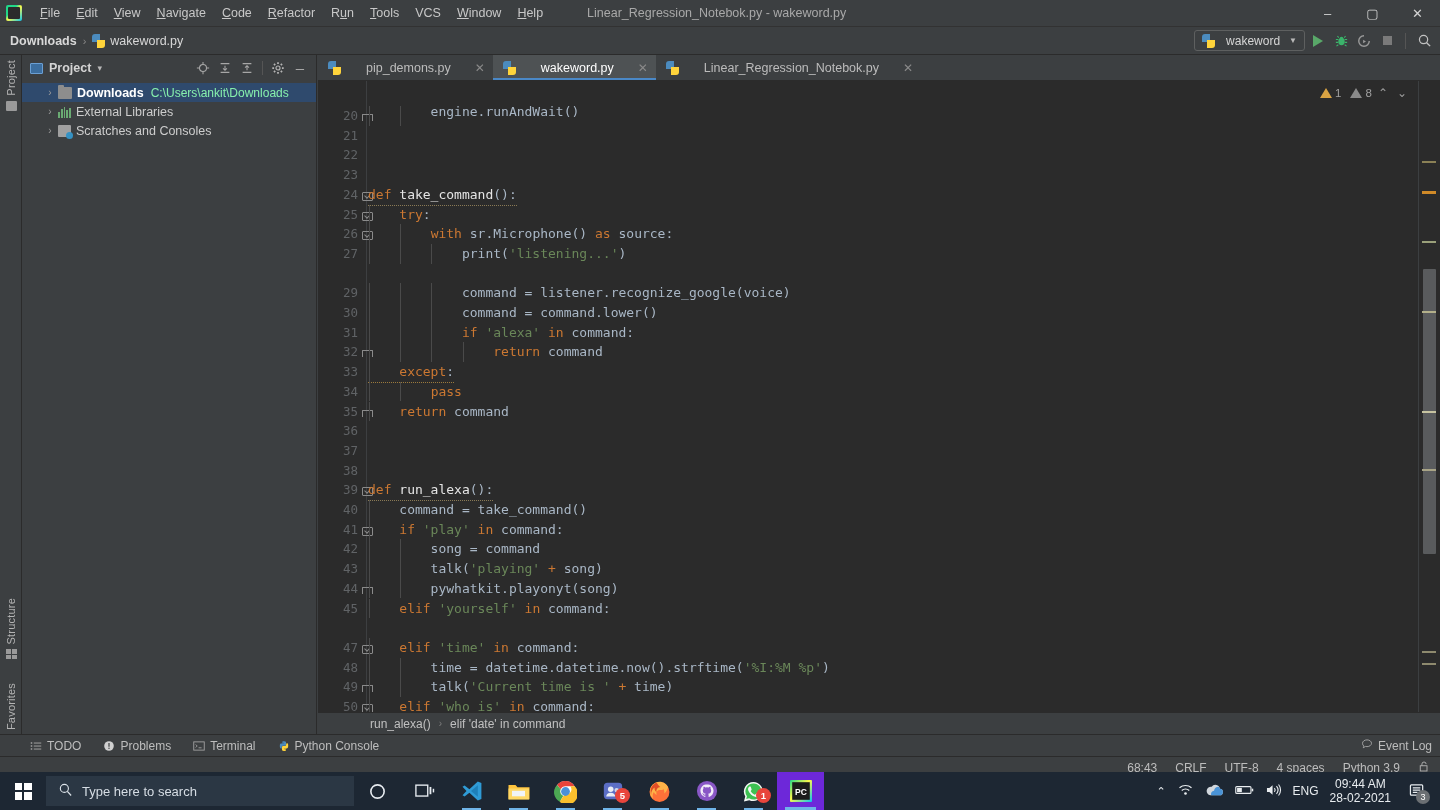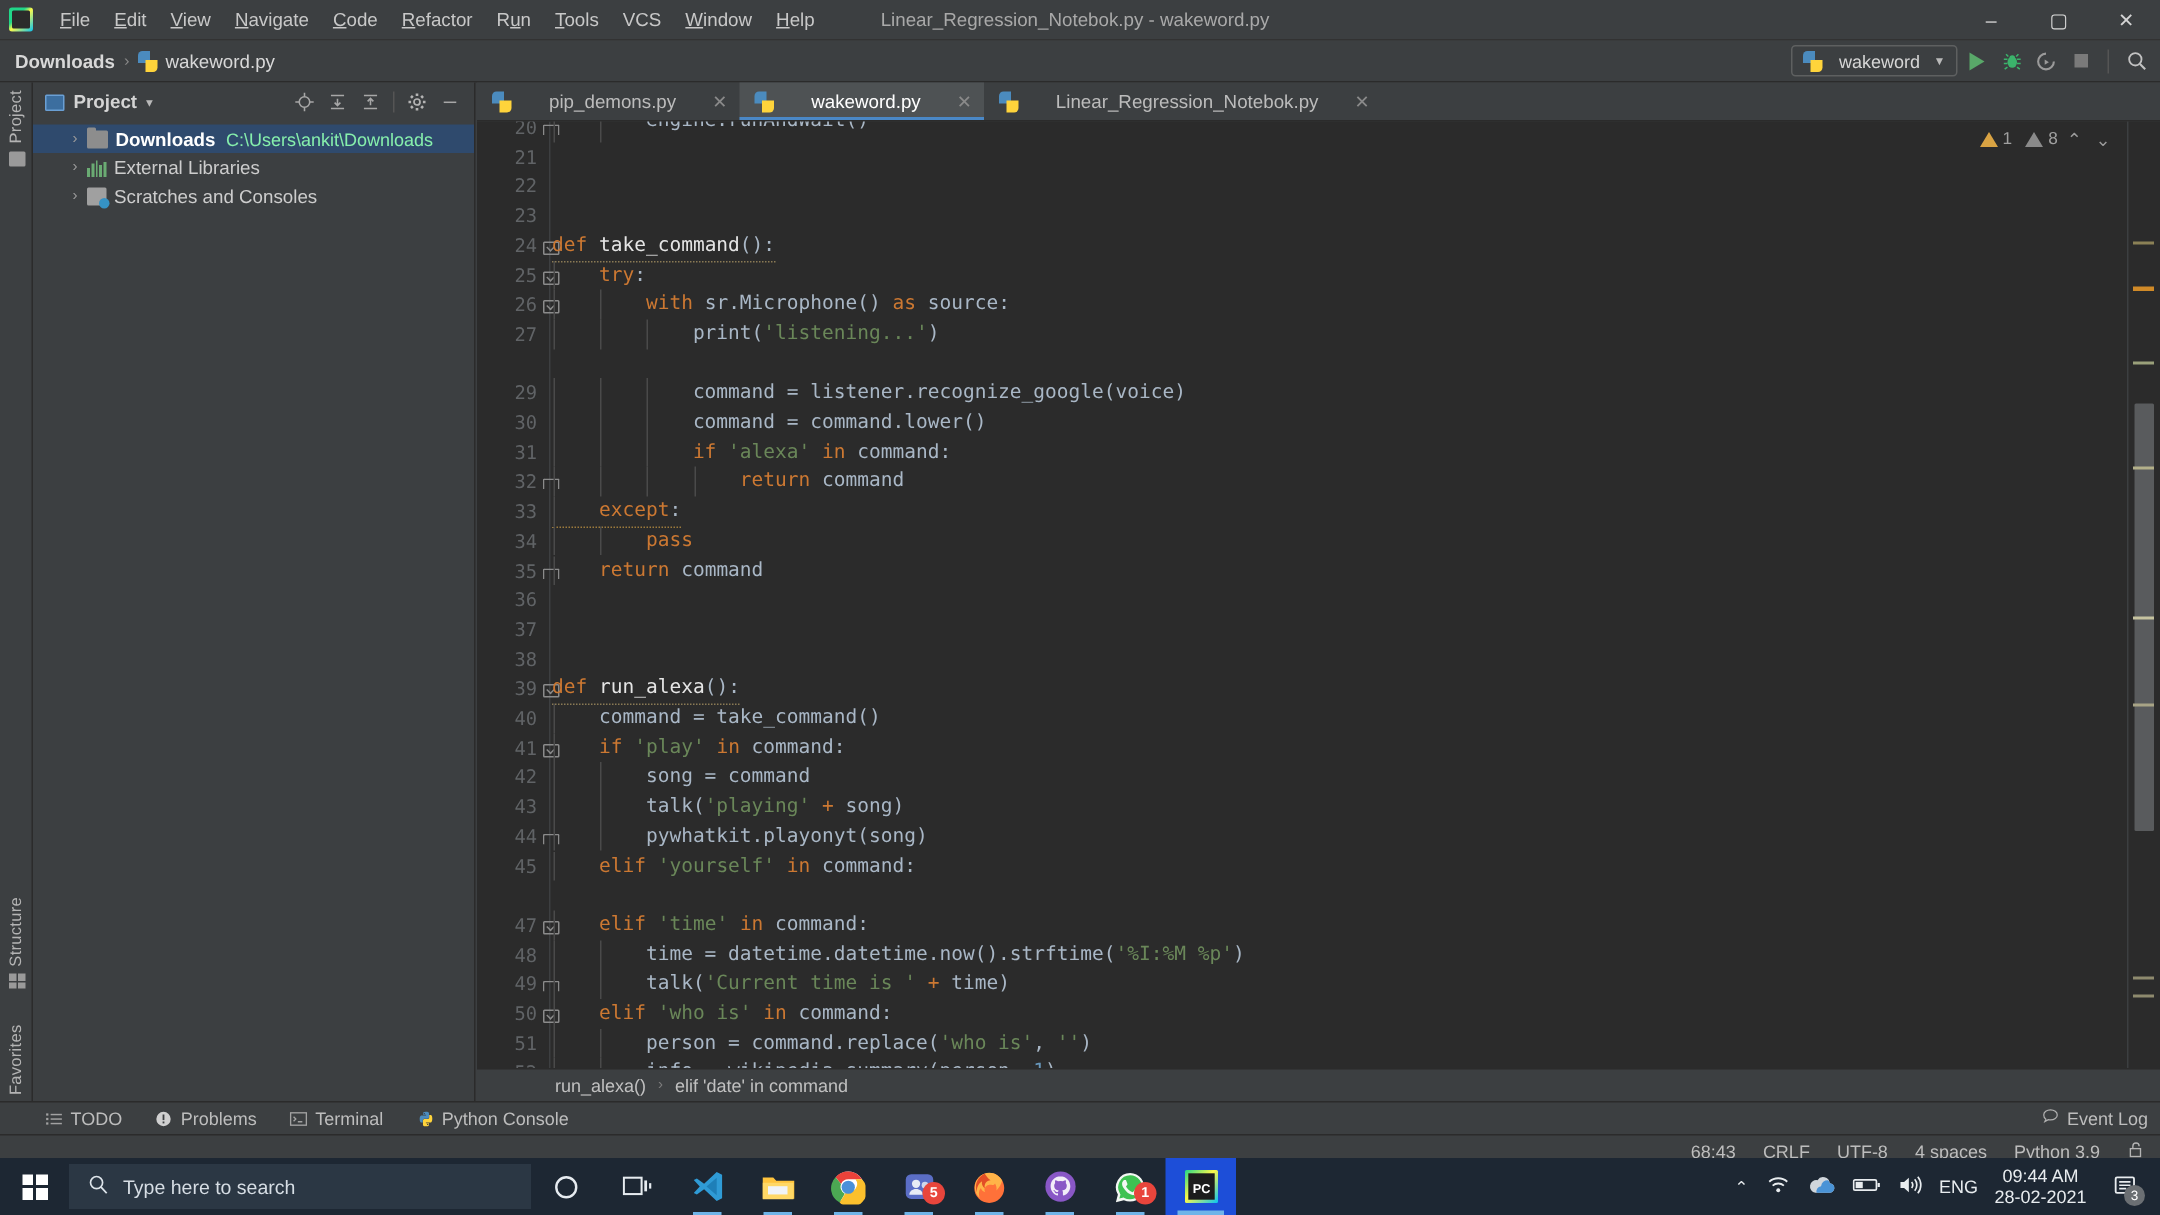--- a/index.html
+++ b/index.html
@@ -164,21 +164,21 @@
     gap: 3px; padding-right: 8px; font-size: 11.5px; color: #a0a0a0; z-index: 5;
   }
   .tri { width:0;height:0;border-left:6px solid transparent;border-right:6px solid transparent; }
   .tri.warn { border-bottom: 10px solid #d9a343; }
   .tri.gray { border-bottom: 10px solid #8a8a8a; }
   .chev { color:#9a9a9a; font-size:12px; padding:0 3px; }
 
   .code-area { position: absolute; inset: 0; font-family: "DejaVu Sans Mono", monospace; }
   .line {
     position: relative; height: 19.7px; line-height: 19.7px;
-    font-size: 13px; white-space: pre;
+    font-size: 13px; white-space: pre; margin-top: 31px;
   }
   .lnum {
     position: absolute; left: 0; width: 40px; text-align: right;
     color: #606366; font-size: 12.5px; font-family: "DejaVu Sans Mono", monospace;
   }
   .ltext { position: absolute; left: 50px; color: #a9b7c6; }
   .fold {
     position: absolute; left: 44px; top: 6px; width: 9px; height: 9px;
     color: #8b8b8b; font-size: 9px; line-height: 9px;
   }
@@ -266,21 +266,21 @@
   .win-logo i { background:#ffffff; display:block; }
   .searchbox {
     width: 308px; height: 30px; background: #2b3744;
     display:flex; align-items:center; gap:9px; padding-left: 12px;
     color:#d6dde4; font-size: 13px;
   }
   .tbicon {
     width: 47px; height: 38px; display:flex; align-items:center; justify-content:center;
     position: relative;
   }
-  .tbicon.active { background: #1d4ed8; text-align: center; }
+  .tbicon.active { background: #6d28d9; text-align: center; }
   .tbicon.active::after {
     content:""; position:absolute; left:8px; right:8px; bottom:0; height:3px; background:#6fb4e8;
   }
   .tbicon .run::after {
     content:""; position:absolute; left:14px; right:14px; bottom:0; height:2px; background:#6fb4e8;
   }
   .badge {
     position:absolute; right:6px; bottom:7px; min-width:15px; height:15px;
     background:#e8453c; border-radius:50%; color:#fff; font-size:9.5px;
     display:flex; align-items:center; justify-content:center; font-weight:bold;

